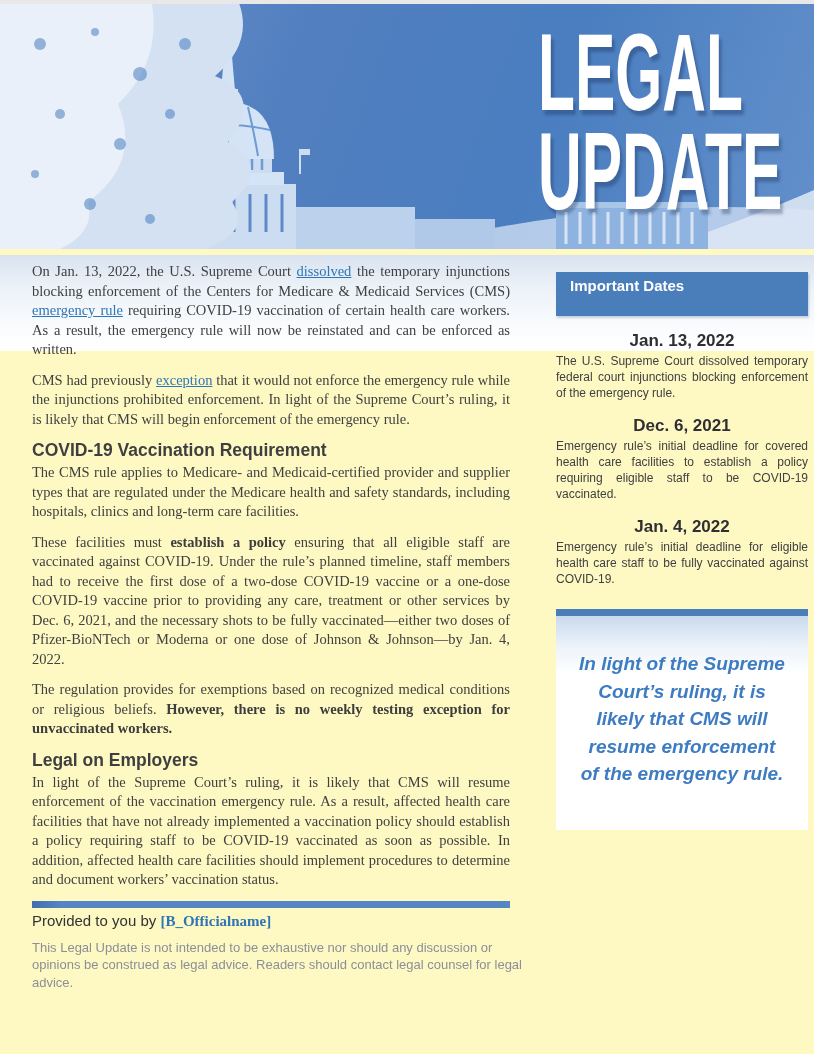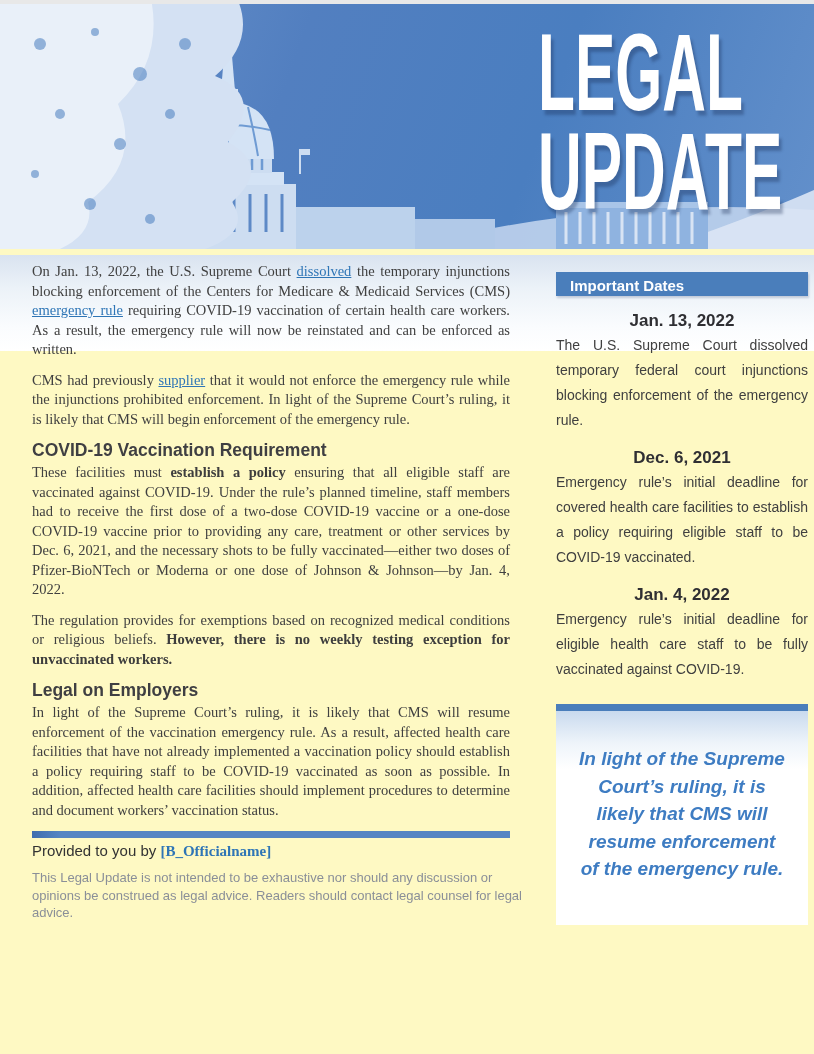--- a/index.html
+++ b/index.html
@@ -30,24 +30,24 @@
   h2.section{margin:6px 0 2px 0;font-size:17.5px;line-height:21px;font-weight:bold;color:#3f3f42;}
 
   
   .footer-bar{width:478px;height:7px;background:linear-gradient(90deg,#3f6eae 0%,#5585c3 6%,#5585c3 100%);margin:2px 0 4px 0;}
   .provided{font-size:15px;color:#333333;margin:0 0 9px 0;}
   .provided .name{color:#2e75b6;font-weight:bold;font-family:Liberation Serif, serif;}
   .disclaimer{width:506px;font-size:13px;line-height:17.5px;color:#8a8f98;}
 
   
   .sidebar{position:absolute;top:268px;left:556px;width:252px;}
-  .sb-header{height:24px;background:#4a7ebb;color:#ffffff;font-weight:bold;font-size:15px;
+  .sb-header{height:44px;background:#4a7ebb;color:#ffffff;font-weight:bold;font-size:15px;
              line-height:28px;padding-left:14px;box-shadow:1px 2px 2px rgba(60,80,120,0.25);}
   .sb-date{font-size:17px;font-weight:bold;color:#2f2f33;margin:15px 0 2px 0;text-align:center;}
-  .sb-text{font-size:14px;line-height:25px;color:#404040;text-align:justify;}
+  .sb-text{font-size:12px;line-height:16px;color:#404040;text-align:justify;}
   .quote-box{margin-top:22px;border-top:7px solid #4a7ebb;
              background:linear-gradient(180deg,#c9daee 0%,#eef4fa 32px,#ffffff 58px);
              padding:34px 0 42px 0;}
   .quote{width:208px;margin:0 auto;text-align:center;color:#3e7cc2;font-weight:bold;
          font-style:italic;font-size:19px;line-height:27.5px;}
 </style>
 </head>
 <body>
 
 <div class="page">
@@ -139,23 +139,24 @@
       <div class="bt-line">UPDATE</div>
     </div>
   </header>
 
   <div class="fade"></div>
 
   <main class="main-col">
 
     <p class="body-p"><span>On Jan. 13, 2022, the U.S. Supreme Court </span><a class="link" href="#">dissolved</a><span> the temporary injunctions blocking enforcement of the Centers for Medicare &amp; Medicaid Services (CMS) </span><a class="link" href="#">emergency rule</a><span> requiring COVID-19 vaccination of certain health care workers. As a result, the emergency rule will now be reinstated and can be enforced as written.</span></p>
 
-    <p class="body-p"><span>CMS had previously </span><a class="link" href="#">supplier</a><span> that it would not enforce the emergency rule while the injunctions prohibited enforcement. In light of the Supreme Court’s ruling, it is likely that CMS will begin enforcement of the emergency rule.</span></p>
+    <p class="body-p"><span>CMS had previously </span><a class="link" href="#">exception</a><span> that it would not enforce the emergency rule while the injunctions prohibited enforcement. In light of the Supreme Court’s ruling, it is likely that CMS will begin enforcement of the emergency rule.</span></p>
 
     <h2 class="section">COVID-19 Vaccination Requirement</h2>
+    <p class="body-p">The CMS rule applies to Medicare- and Medicaid-certified provider and supplier types that are regulated under the Medicare health and safety standards, including hospitals, clinics and long-term care facilities.</p>
 
     <p class="body-p"><span>These facilities must </span><span class="b">establish a policy</span><span> ensuring that all eligible staff are vaccinated against COVID-19. Under the rule’s planned timeline, staff members had to receive the first dose of a two-dose COVID-19 vaccine or a one-dose COVID-19 vaccine prior to providing any care, treatment or other services by Dec. 6, 2021, and the necessary shots to be fully vaccinated—either two doses of Pfizer-BioNTech or Moderna or one dose of Johnson &amp; Johnson—by Jan. 4, 2022.</span></p>
 
     <p class="body-p"><span>The regulation provides for exemptions based on recognized medical conditions or religious beliefs. </span><span class="b">However, there is no weekly testing exception for unvaccinated workers.</span></p>
 
     <h2 class="section">Legal on Employers</h2>
     <p class="body-p">In light of the Supreme Court’s ruling, it is likely that CMS will resume enforcement of the vaccination emergency rule. As a result, affected health care facilities that have not already implemented a vaccination policy should establish a policy requiring staff to be COVID-19 vaccinated as soon as possible. In addition, affected health care facilities should implement procedures to determine and document workers’ vaccination status.</p>
 
     <div class="footer-bar"></div>
     <p class="provided"><span>Provided to you by </span><span class="name">[B_Officialname]</span></p>

